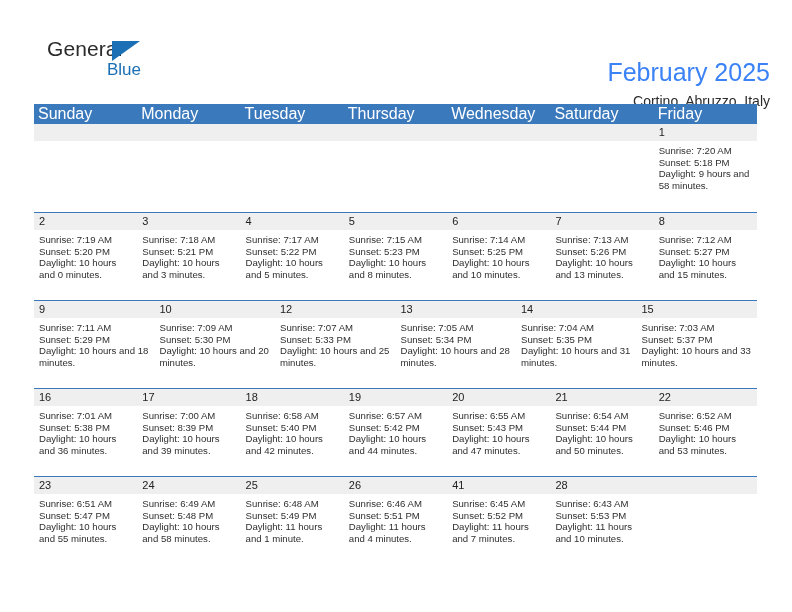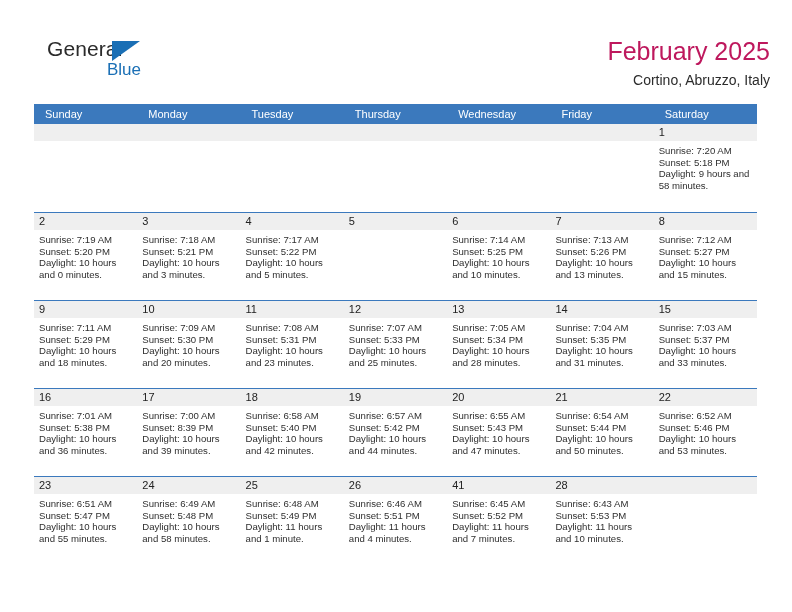--- a/index.html
+++ b/index.html
@@ -63,23 +63,24 @@
     line-height: 22px;
   }
   .title-block {
     position: absolute;
     right: 35px;
     top: 36px;
     text-align: right;
   }
   .cal-title {
     font-size: 25px;
-    color: #be185d;
+    color: #3b82f6;
     line-height: 30px;
     white-space: nowrap;
+    margin-top: 21px;
   }
   .cal-subtitle {
     font-size: 14px;
     color: #2b2b2b;
     line-height: 20px;
     margin-top: 4px;
     white-space: nowrap;
   }
 
   
@@ -90,23 +91,23 @@
     width: 723px;
   }
   .cal-head {
     display: flex;
     background: #3b79bd;
     height: 20px;
   }
   .cal-head .hcell {
     flex: 1 1 0;
     color: #ffffff;
-    font-size: 11px;
+    font-size: 16px;
     line-height: 20px;
-    padding-left: 11px;
+    padding-left: 4px;
     box-sizing: border-box;
     white-space: nowrap;
     overflow: hidden;
   }
   .week {
     display: flex;
     border-top: 1.5px solid #3b79bd;
     height: 88px;
     box-sizing: border-box;
   }
@@ -166,22 +167,22 @@
   </div>
 
   <div class="calendar">
 
     <div class="cal-head">
       <div class="hcell">Sunday</div>
       <div class="hcell">Monday</div>
       <div class="hcell">Tuesday</div>
       <div class="hcell">Thursday</div>
       <div class="hcell">Wednesday</div>
+      <div class="hcell">Saturday</div>
       <div class="hcell">Friday</div>
-      <div class="hcell">Saturday</div>
     </div>
 
     <div id="weeks-container">
         <div class="week first">
           <div class="daycell empty">
             <div class="daynum-band">
               <span class="daynum"></span>
             </div>
           </div>
           <div class="daycell empty">
@@ -248,20 +249,25 @@
             <div class="dayinfo">
               <div>Sunrise: 7:17 AM</div>
               <div>Sunset: 5:22 PM</div>
               <div>Daylight: 10 hours and 5 minutes.</div>
             </div>
           </div>
           <div class="daycell">
             <div class="daynum-band">
               <span class="daynum">5</span>
             </div>
+            <div class="dayinfo">
+              <div>Sunrise: 7:15 AM</div>
+              <div>Sunset: 5:23 PM</div>
+              <div>Daylight: 10 hours and 8 minutes.</div>
+            </div>
           </div>
           <div class="daycell">
             <div class="daynum-band">
               <span class="daynum">6</span>
             </div>
             <div class="dayinfo">
               <div>Sunrise: 7:14 AM</div>
               <div>Sunset: 5:25 PM</div>
               <div>Daylight: 10 hours and 10 minutes.</div>
             </div>
@@ -303,30 +309,20 @@
               <span class="daynum">10</span>
             </div>
             <div class="dayinfo">
               <div>Sunrise: 7:09 AM</div>
               <div>Sunset: 5:30 PM</div>
               <div>Daylight: 10 hours and 20 minutes.</div>
             </div>
           </div>
           <div class="daycell">
             <div class="daynum-band">
-              <span class="daynum">11</span>
-            </div>
-            <div class="dayinfo">
-              <div>Sunrise: 7:08 AM</div>
-              <div>Sunset: 5:31 PM</div>
-              <div>Daylight: 10 hours and 23 minutes.</div>
-            </div>
-          </div>
-          <div class="daycell">
-            <div class="daynum-band">
               <span class="daynum">12</span>
             </div>
             <div class="dayinfo">
               <div>Sunrise: 7:07 AM</div>
               <div>Sunset: 5:33 PM</div>
               <div>Daylight: 10 hours and 25 minutes.</div>
             </div>
           </div>
           <div class="daycell">
             <div class="daynum-band">

